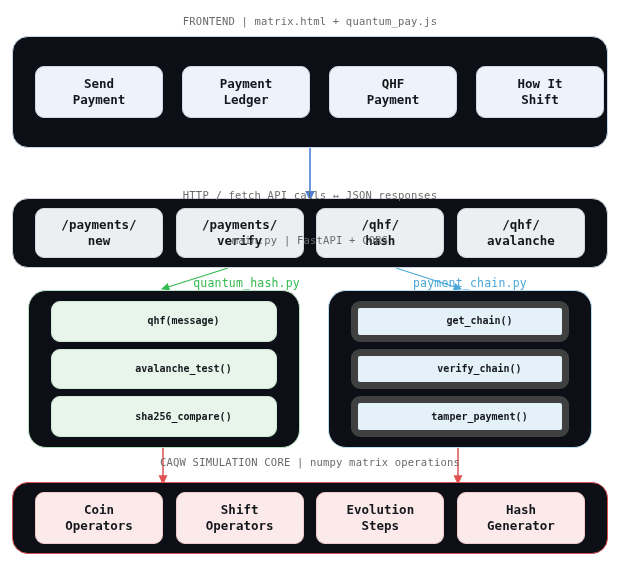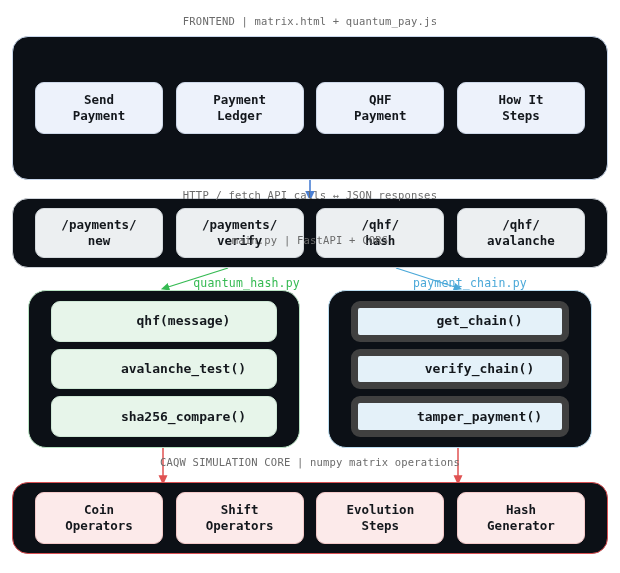--- a/index.html
+++ b/index.html
@@ -72,23 +72,24 @@
     position: absolute;
     background: #0c1016;
     border-radius: 16px;
     box-sizing: border-box;
     z-index: 6;
     display: flex;
     align-items: center;
     justify-content: space-between;
   }
   #frontend-panel {
-    left: 12px; top: 36px; width: 596px; height: 144px;
+    left: 12px; top: 36px; width: 596px; height: 112px;
     border: 1.5px solid #c8d6ea;
     padding: 0 22px;
+    gap: 19px;
   }
   #api-panel {
     left: 12px; top: 198px; width: 596px; height: 70px;
     border: 1.5px solid #cfd4da;
     padding: 0 22px;
   }
   #core-panel {
     left: 12px; top: 482px; width: 596px; height: 72px;
     border: 1.5px solid #d94f52;
     padding: 0 22px;
@@ -146,21 +147,21 @@
   }
   #core-panel .row-chip {
     height: 52px;
     background: #fceaea;
     border: 1px solid #f3c9c9;
   }
 
   .fn-chip {
     width: 100%;
     height: 48px;
-    font-size: 13px;
+    font-size: 10px;
     padding-left: 39px;
   }
   #quantum-hash-panel .fn-chip {
     background: #e7f5ea;
     border: 1px solid #cfe8d6;
   }
   #payment-chain-panel .fn-chip {
     background: #e4f1f9;
     border: 7px solid #404040;
   }
@@ -200,21 +201,21 @@
   <div class="caption" id="frontend-caption">FRONTEND | matrix.html + quantum_pay.js</div>
 
   <div class="panel" id="frontend-panel">
     <div class="chip row-chip">Send
 Payment</div>
     <div class="chip row-chip">Payment
 Ledger</div>
     <div class="chip row-chip">QHF
 Payment</div>
     <div class="chip row-chip">How It
-Steps</div>
+Shift</div>
   </div>
 
   <div class="caption two-line" id="api-caption">
     <div>HTTP / fetch API calls ↔ JSON responses</div>
     <div>main.py | FastAPI + CORS</div>
   </div>
 
   <div class="panel" id="api-panel">
     <div class="chip row-chip">/payments/
 new</div>

